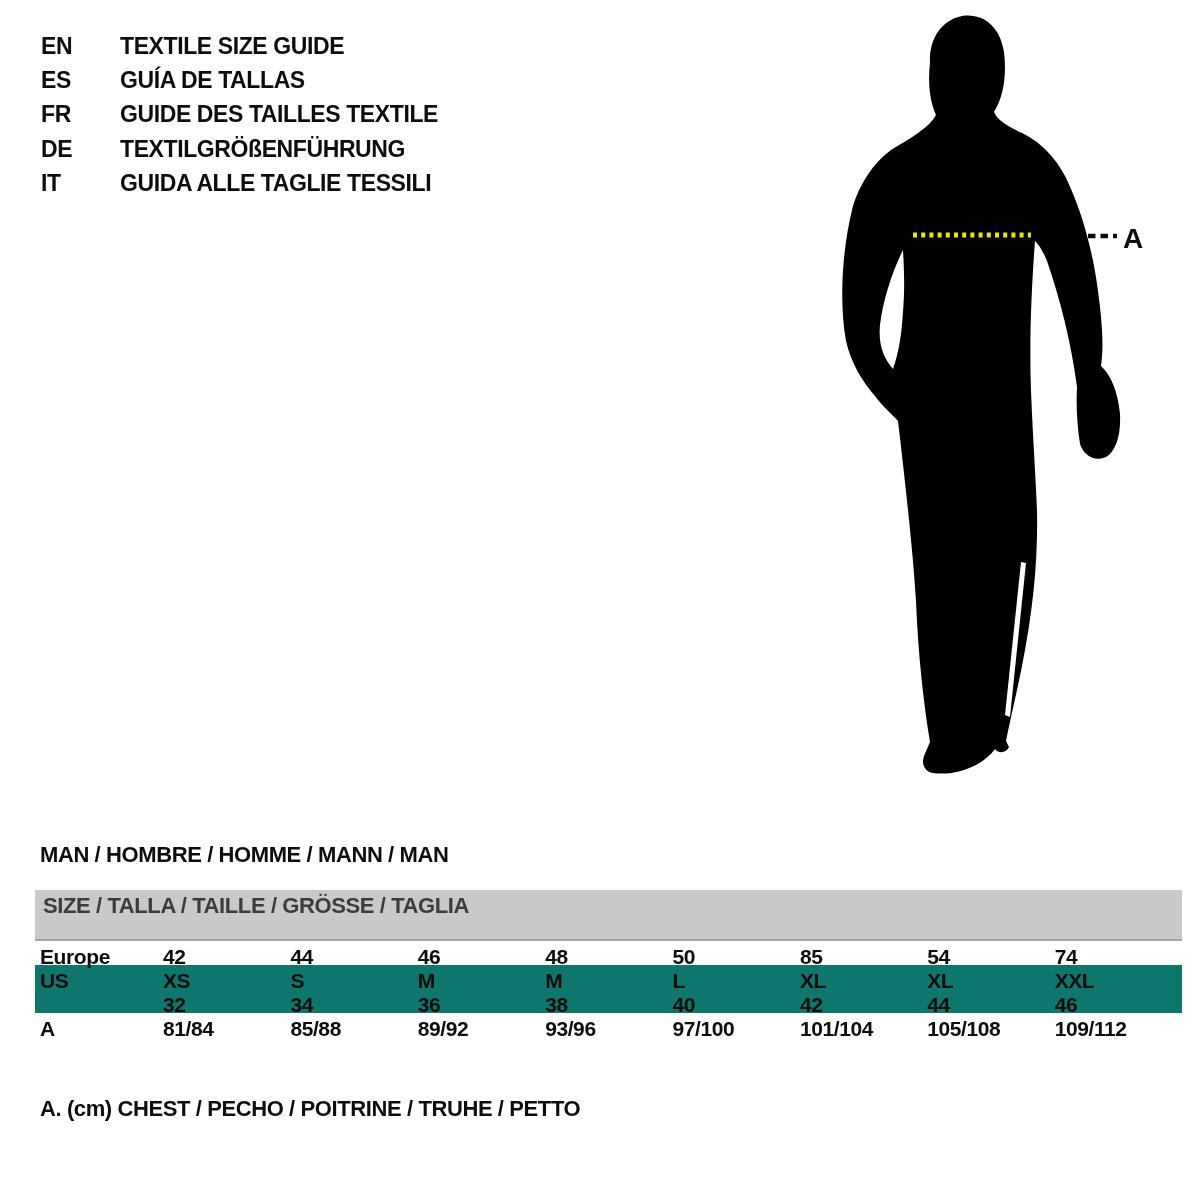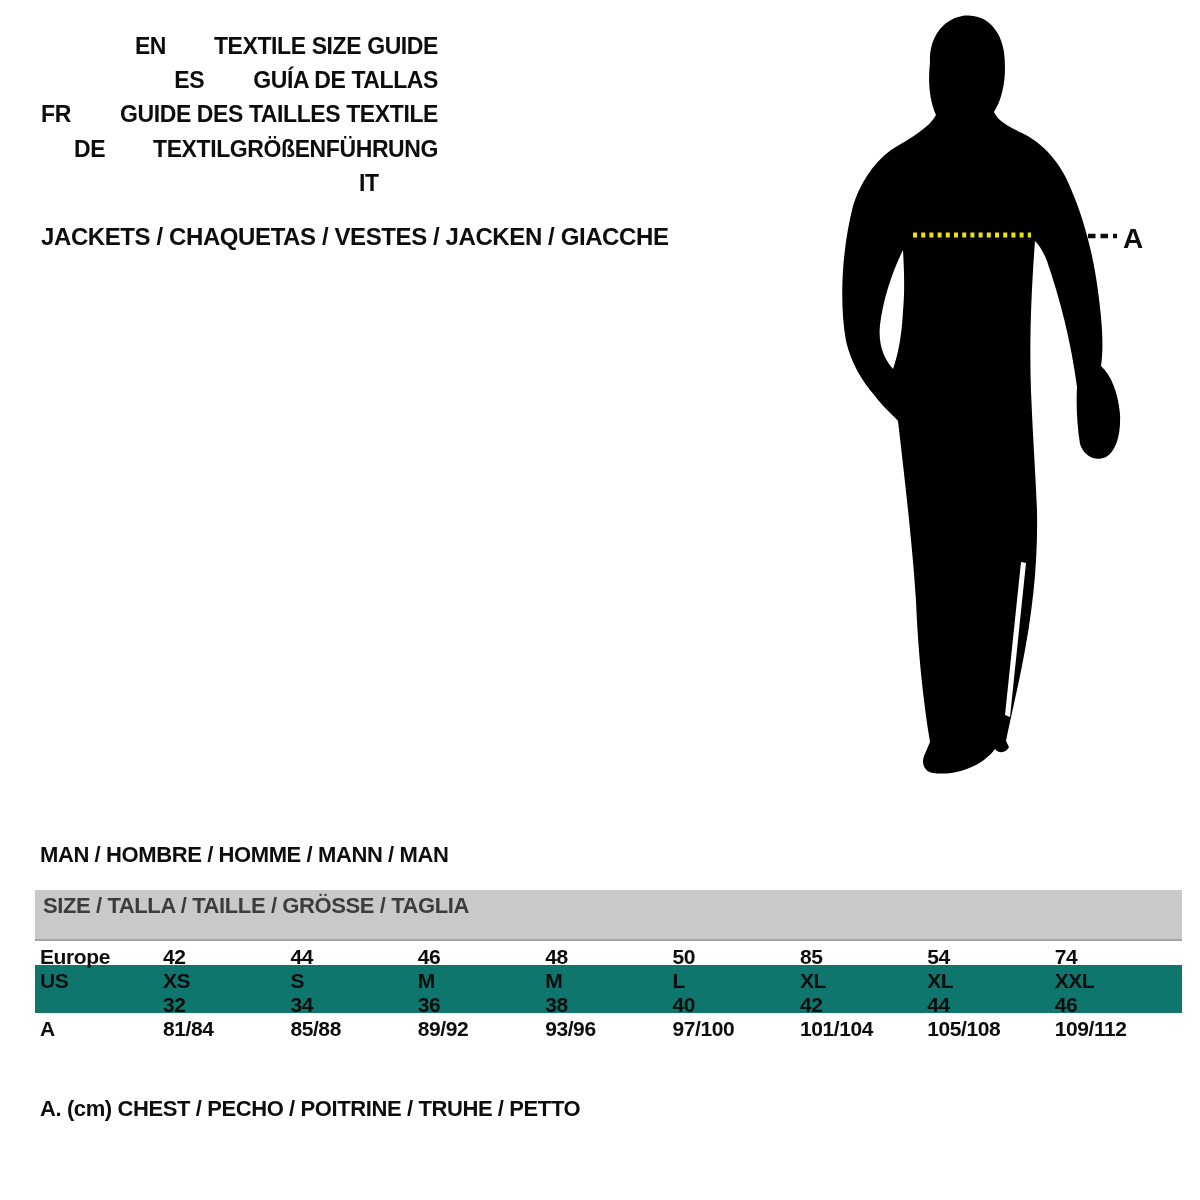--- a/index.html
+++ b/index.html
@@ -10,21 +10,21 @@
     font-family: "Liberation Sans", sans-serif;
     font-weight: bold;
     color: #0d0d0d;
     position: relative;
     overflow: hidden;
     letter-spacing: -0.4px;
   }
 
   
   .lang-block { position: absolute; left: 41px; top: 29px; }
-  .lang-row { display: flex; height: 34.4px; align-items: center; font-size: 23px; justify-content: flex-end; }
+  .lang-row { display: flex; height: 34.4px; align-items: center; font-size: 23px; }
   .lang-code { width: 79px; flex: 0 0 79px; }
 
   
   .categories { position: absolute; left: 41px; top: 221px; font-size: 24px; line-height: 32px; }
 
   
   .figure { position: absolute; left: 830px; top: 0; width: 330px; height: 790px; }
   .figure text { font-family: "Liberation Sans", sans-serif; font-weight: bold; font-size: 28px; }
 
   
@@ -63,25 +63,25 @@
   <div class="lang-row">
     <span class="lang-code">FR</span>
     <span class="lang-label">GUIDE DES TAILLES TEXTILE</span>
   </div>
   <div class="lang-row">
     <span class="lang-code">DE</span>
     <span class="lang-label">TEXTILGRÖßENFÜHRUNG</span>
   </div>
   <div class="lang-row">
     <span class="lang-code">IT</span>
+    <span class="lang-label">GUIDA ALLE TAGLIE TESSILI</span>
   </div>
 </div>
 
 <div class="categories">
-  <div>JACKETS / CHAQUETAS / VESTES / JACKEN / GIACCHE</div>
 </div>
 
 <svg class="figure" viewBox="830 0 330 790" xmlns="http://www.w3.org/2000/svg">
   <path fill-rule="evenodd" d="M 930,62
            C 929,40 941,20 962,16
            C 984,13 1000,27 1004,52
            C 1007,76 1003,98 994,112
            C 998,121 1009,127 1022,133
            C 1043,143 1061,163 1071,189
            C 1083,217 1093,252 1098,291

